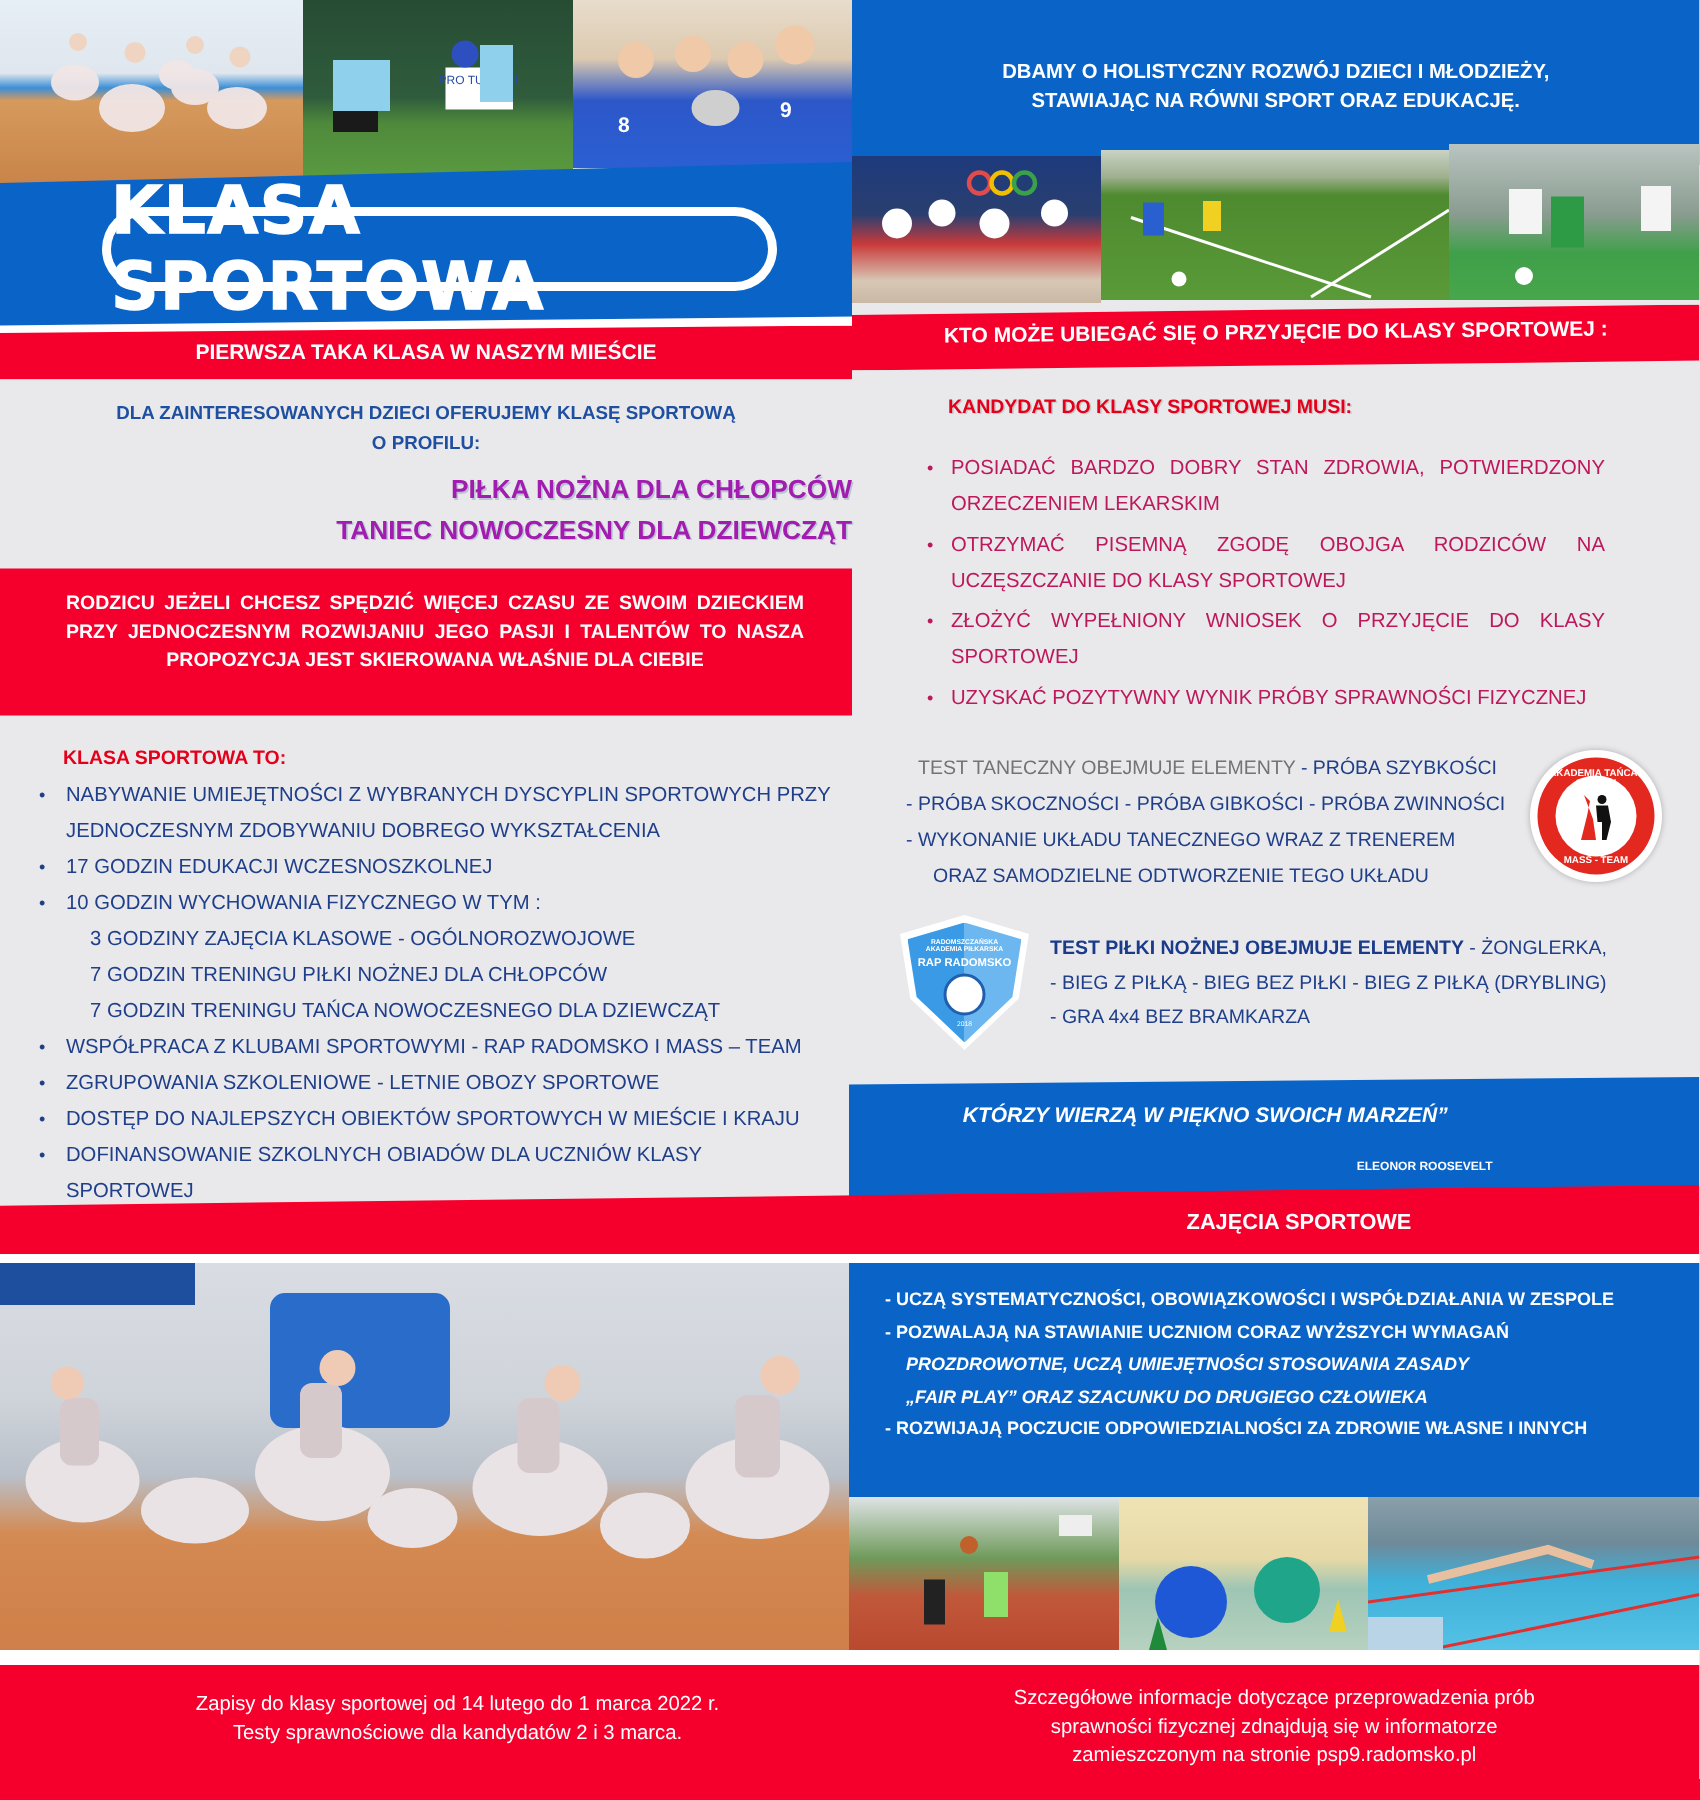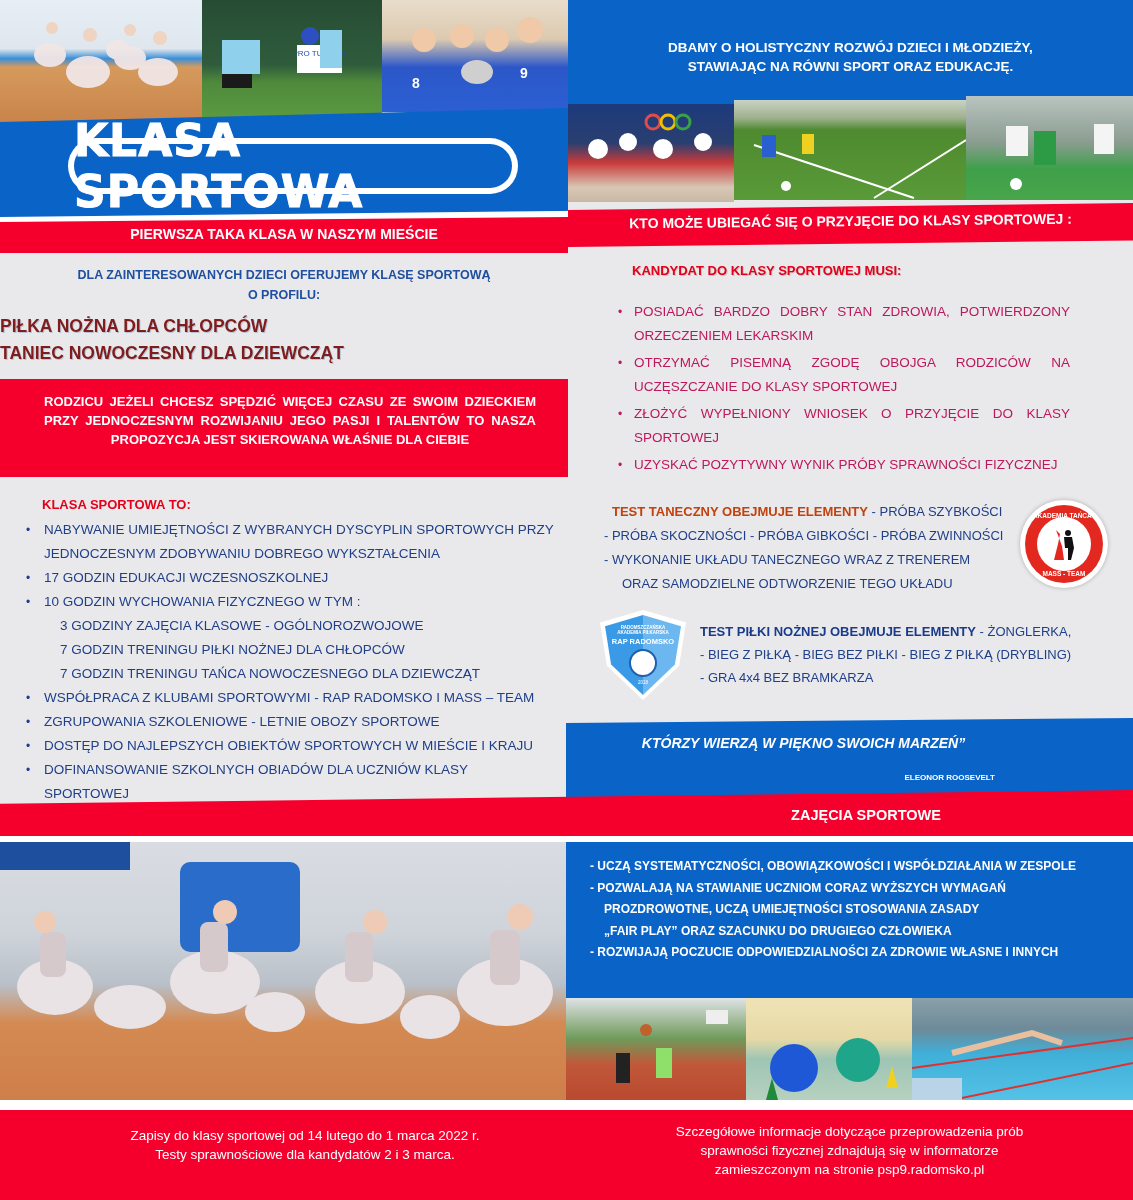--- a/index.html
+++ b/index.html
@@ -47,40 +47,40 @@
   
   #red-left-1 { left:0; top:217px; width:568px; height:36px; background:#f5002d;
     clip-path: polygon(0 5px, 100% 0, 100% 100%, 0 100%); }
   #red-right-1 { left:568px; top:203px; width:565px; height:44px; background:#f5002d;
     clip-path: polygon(0 7px, 100% 0, 100% 85%, 0 100%); }
   #red-left-1-text { left:0; top:226px; width:568px; text-align:center; color:#fff; font-weight:bold; font-size:14px; }
   #red-right-1-text { left:568px; top:213px; width:565px; text-align:center; color:#fff; font-weight:bold; font-size:14px; transform: rotate(-0.6deg); }
 
   
   #profile-intro { left:0; top:265px; width:568px; text-align:center; font-weight:bold; font-size:12.5px; line-height:20px; color:#1f4fa0; }
-  #profile-list { left:0; top:313px; width:568px; text-align:left; font-weight:bold; font-size:17.5px; line-height:27px; color:#7f1d1d;
+  #profile-list { left:0; top:313px; width:568px; text-align:right; font-weight:bold; font-size:17.5px; line-height:27px; color:#a21caf;
     text-shadow: 1px 1px 0 #b9c3d3; }
 
   #red-parent { left:0; top:379px; width:568px; height:98px; background:#f5002d; }
   #red-parent-text { left:44px; top:392px; width:492px; color:#fff; font-weight:bold; font-size:13px; line-height:19px; text-align:justify; text-align-last:center; }
 
   #klasa-heading { left:42px; top:497px; color:#e4001b; font-weight:bold; font-size:13px; }
   #klasa-list { left:24px; top:518px; width:530px; list-style:none; color:#1f3f8a; font-size:13.5px; line-height:24px; }
   #klasa-list li { position:relative; padding-left:20px; }
   #klasa-list li.bullet::before { content:"•"; position:absolute; left:2px; top:0; font-size:12px; }
   #klasa-list li.sub { padding-left:36px; }
 
   
   #kand-heading { left:632px; top:263px; color:#e4001b; font-weight:bold; font-size:13px; text-shadow:1px 1px 0 #c8c8c8; }
   #kand-list { left:614px; top:300px; width:456px; list-style:none; color:#be185d; font-size:13.5px; line-height:24px; }
   #kand-list li { position:relative; padding-left:20px; margin-bottom:3px; text-align:justify; }
   #kand-list li::before { content:"•"; position:absolute; left:4px; top:0; font-size:12px; }
 
   #dance-test { left:604px; top:500px; width:410px; color:#1f3f8a; font-size:13px; line-height:24px; }
-  #dance-test .hd { font-weight:bold; color:#c2410c; }
+  #dance-test .hd { font-weight:normal; color:#737373; }
   #dance-test .ln { text-align:justify; text-align-last:left; }
   #dance-test .ind { padding-left:18px; }
 
   #mass-logo { left:1020px; top:500px; width:88px; height:88px; border-radius:50%; background:#fff;
     box-shadow: 0 0 4px rgba(0,0,0,0.25); display:flex; align-items:center; justify-content:center; }
   #mass-ring { width:78px; height:78px; border-radius:50%; background:#e3281f; display:flex; align-items:center; justify-content:center; position:relative; }
   #mass-core { width:54px; height:54px; border-radius:50%; background:#fff; display:flex; align-items:center; justify-content:center; }
   #mass-top-txt { position:absolute; top:7px; left:0; width:100%; text-align:center; font-size:6.5px; color:#fff; font-weight:bold; }
   #mass-bot-txt { position:absolute; bottom:6px; left:0; width:100%; text-align:center; font-size:6.5px; color:#fff; font-weight:bold; }
 
@@ -111,21 +111,21 @@
   #white-stripe-2 { left:0; top:836px; width:1133px; height:6px; background:#ffffff; }
 
   
   #ph-dance-big { left:0; top:842px; width:566px; height:258px;
     background: linear-gradient(180deg,#d9dde3 0%,#cfd4da 35%,#b9c0c9 55%,#d48a53 70%,#cf7f49 100%); }
 
   
   #zajecia-blue { left:566px; top:842px; width:567px; height:156px; background:#0a64c8; }
   #zajecia-list { left:590px; top:856px; width:492px; list-style:none; color:#fff; font-weight:bold; font-size:12px; line-height:21.5px; }
   #zajecia-list li { text-align:justify; }
-  #zajecia-list li.cont { padding-left:14px; }
+  #zajecia-list li.cont { padding-left:14px;font-style:italic; }
 
   #ph-basket { left:566px; top:998px; width:180px; height:102px;
     background: linear-gradient(180deg,#dfe3e6 0%,#6f9a5a 40%,#c1583a 65%,#b9492f 100%); }
   #ph-balls { left:746px; top:998px; width:166px; height:102px;
     background: linear-gradient(180deg,#efe3b6 0%,#e7d9a6 40%,#9ec5b4 60%,#b7d1bf 100%); }
   #ph-pool { left:912px; top:998px; width:221px; height:102px;
     background: linear-gradient(180deg,#8aa0aa 0%,#6e8a99 30%,#3fb0d9 55%,#55c2e6 100%); }
 
   
   #footer-white { left:0; top:1100px; width:1133px; height:10px; background:#fff; }

